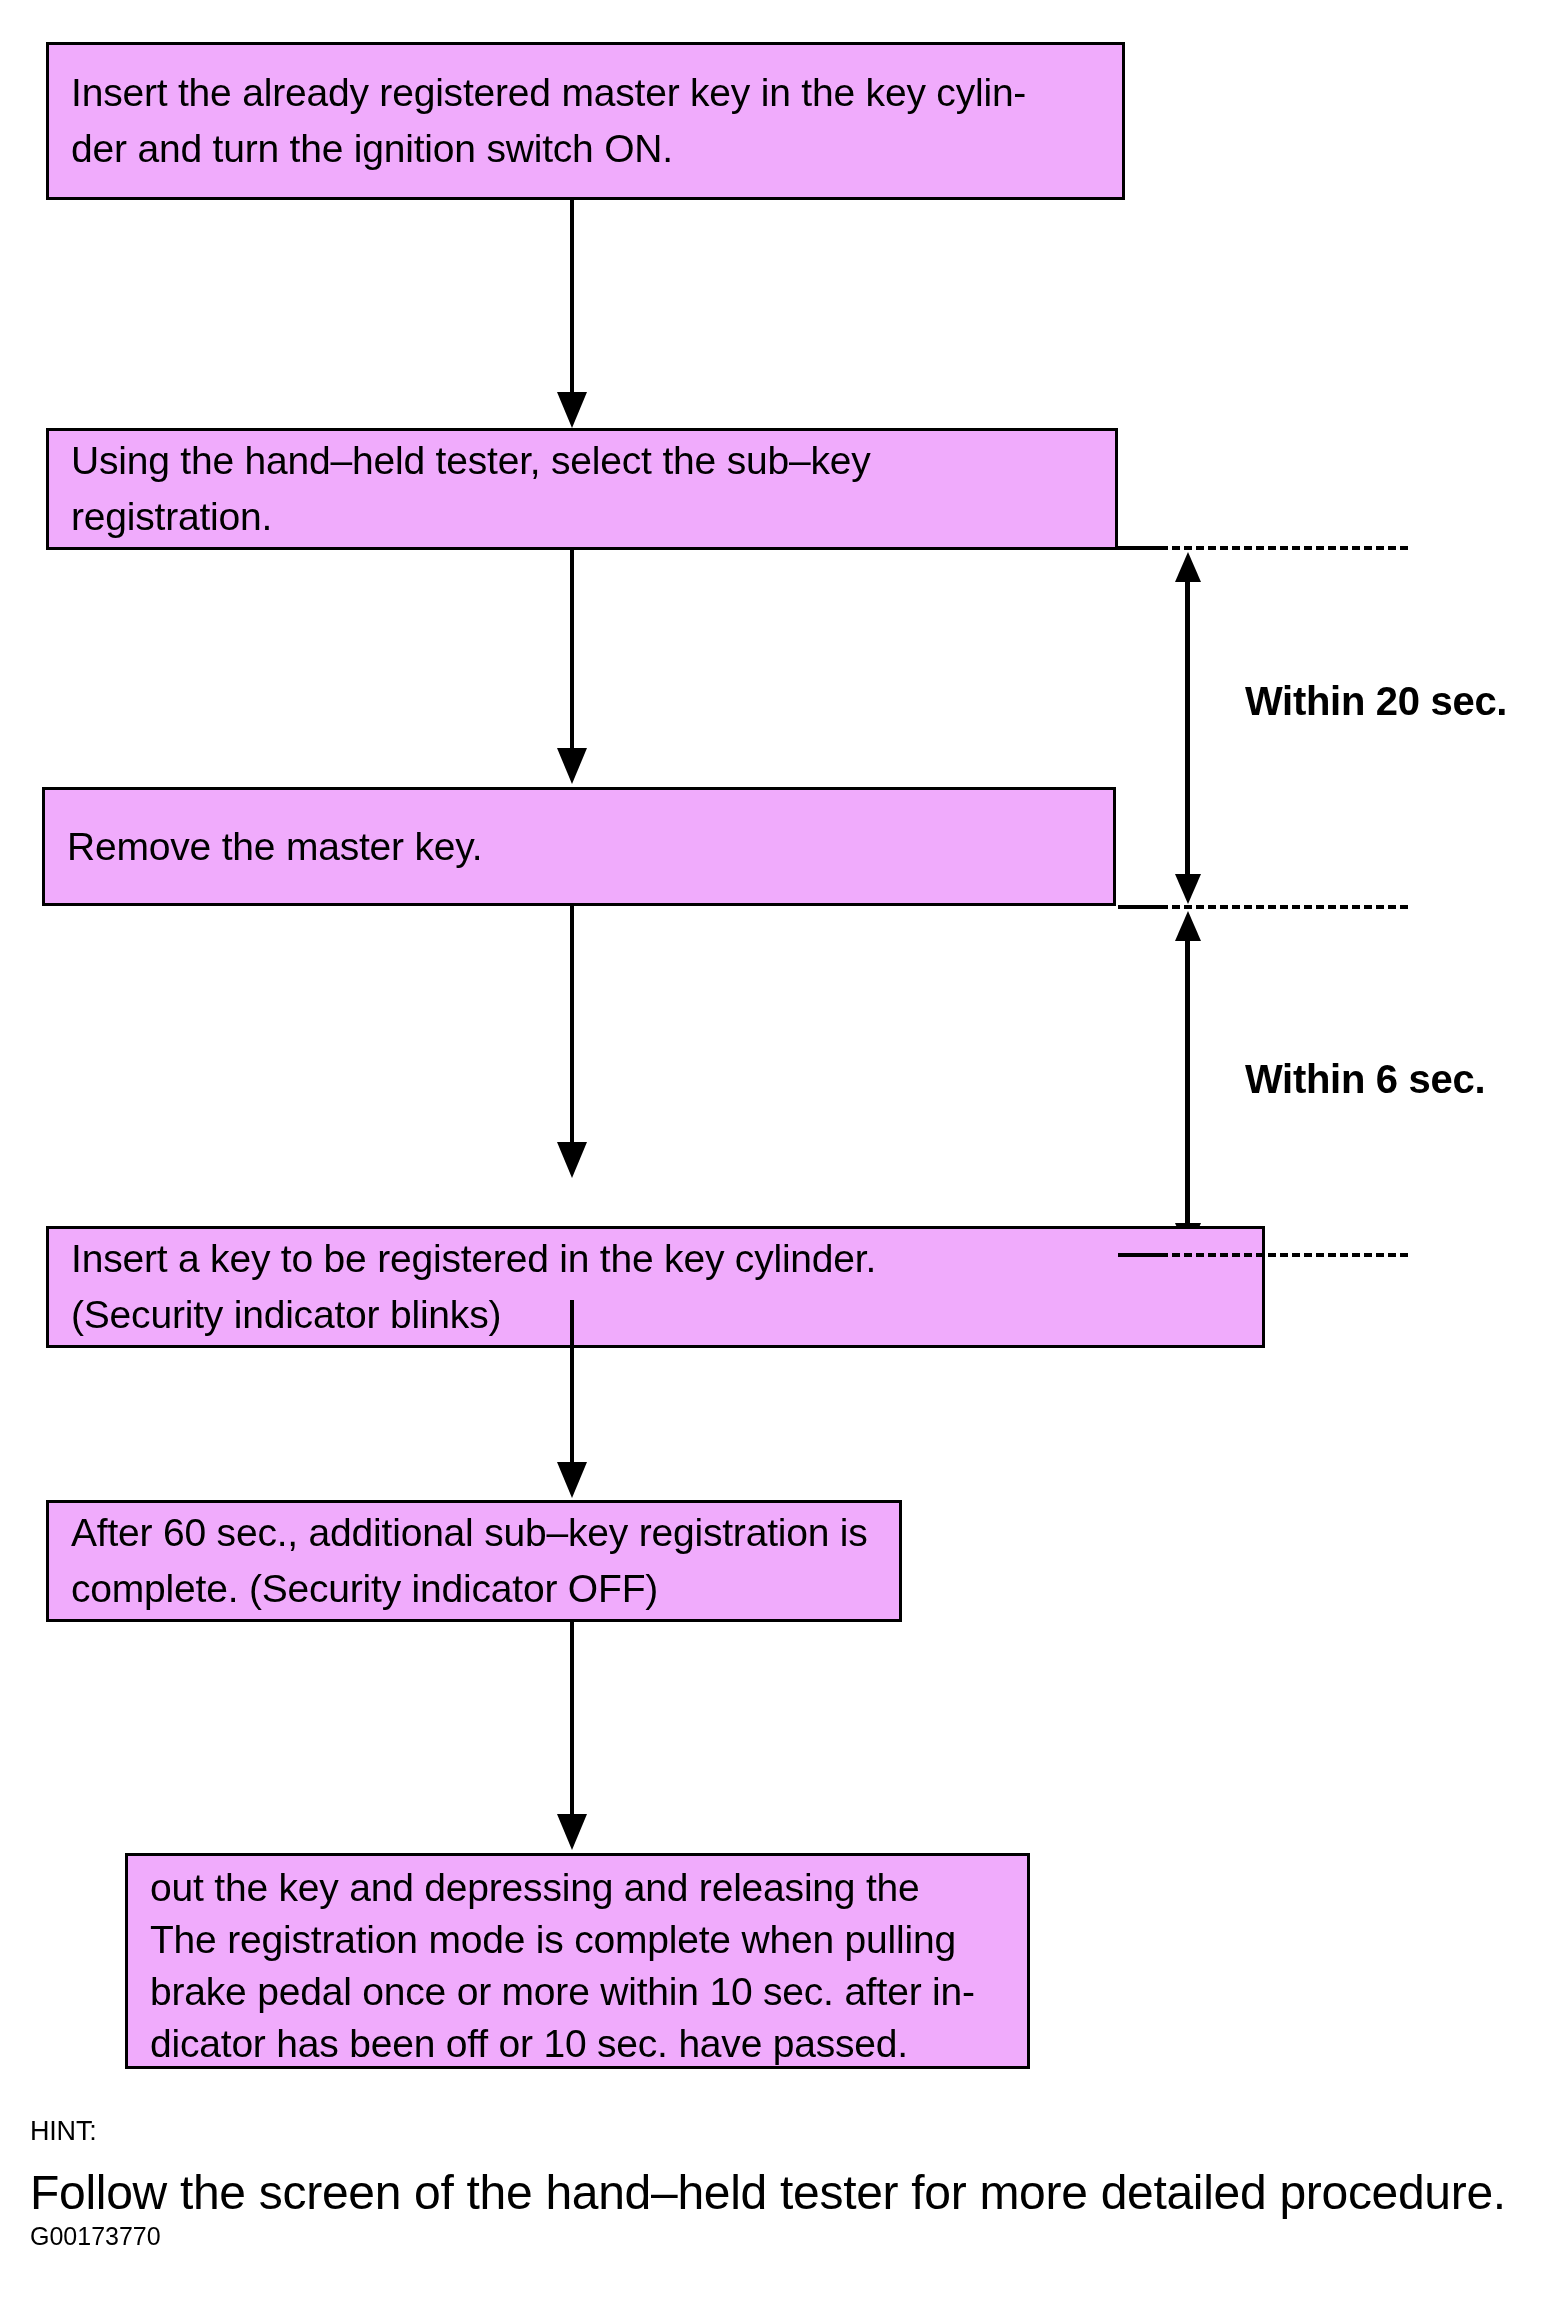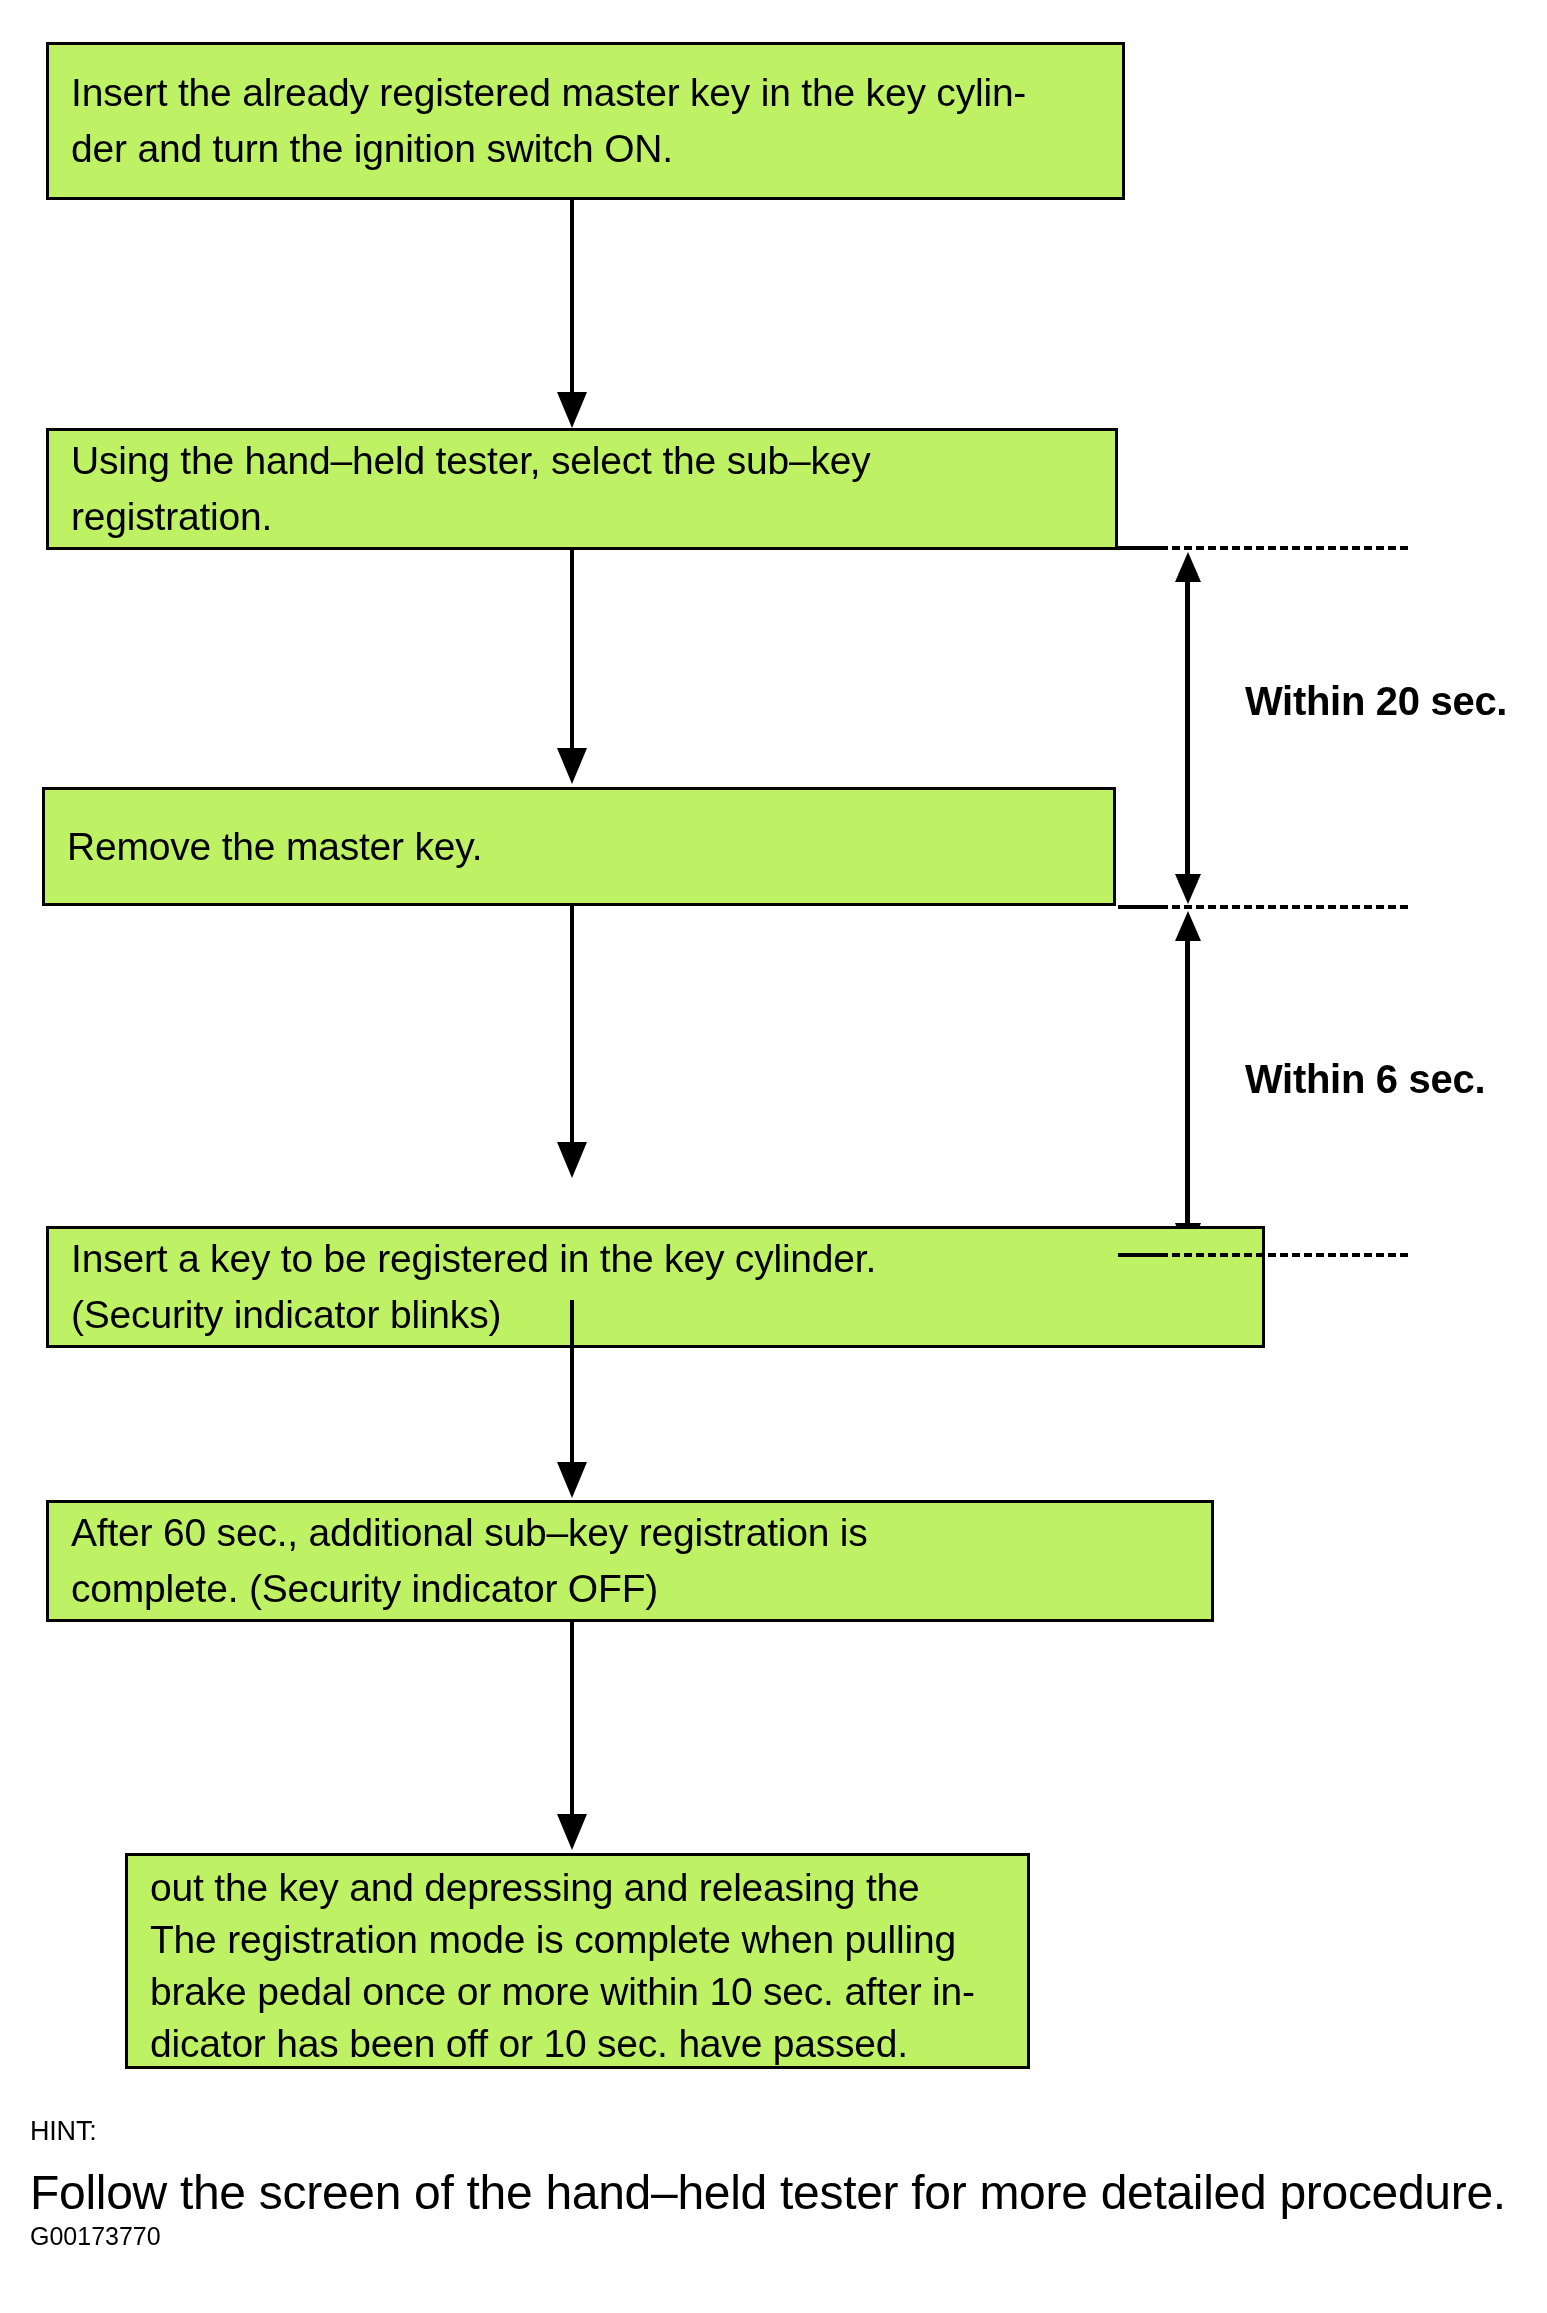--- a/index.html
+++ b/index.html
@@ -18,21 +18,21 @@
     height: 2313px;
     background: #ffffff;
     overflow: hidden;
   }
 
   
   .flowbox {
     position: absolute;
     box-sizing: border-box;
     border: 3px solid #000000;
-    background: #bef264;
+    background: #f0abfc;
     display: flex;
     flex-direction: column;
     justify-content: center;
   }
   .flowbox .line {
     font-size: 39px;
     line-height: 56px;
     letter-spacing: -0.2px;
     white-space: pre;
     padding-left: 22px;
@@ -166,21 +166,21 @@
     <div class="line">Insert a key to be registered in the key cylinder.</div>
     <div class="line">(Security indicator blinks)</div>
   </div>
 
   <div class="solidstub" style="left:1118px; top:1253px; width:48px;"></div>
   <div class="dashline" style="left:1160px; top:1253px; width:248px;"></div>
 
   <div class="vconn" style="left:570px; top:1300px; height:164px;"></div>
   <div class="arrowhead-down" style="left:557px; top:1462px;"></div>
 
-  <div class="flowbox" style="left:46px; top:1500px; width:1168px; height:122px;">
+  <div class="flowbox" style="left:46px; top:1500px; width:856px; height:122px;">
     <div class="line">After 60 sec., additional sub–key registration is</div>
     <div class="line">complete. (Security indicator OFF)</div>
   </div>
 
   <div class="vconn" style="left:570px; top:1622px; height:196px;"></div>
   <div class="arrowhead-down" style="left:557px; top:1814px;"></div>
 
   <div class="flowbox tight" style="left:125px; top:1853px; width:905px; height:216px; justify-content:flex-start; padding-top:6px;">
     <div class="line">out the key and depressing and releasing the</div>
     <div class="line">The registration mode is complete when pulling</div>

